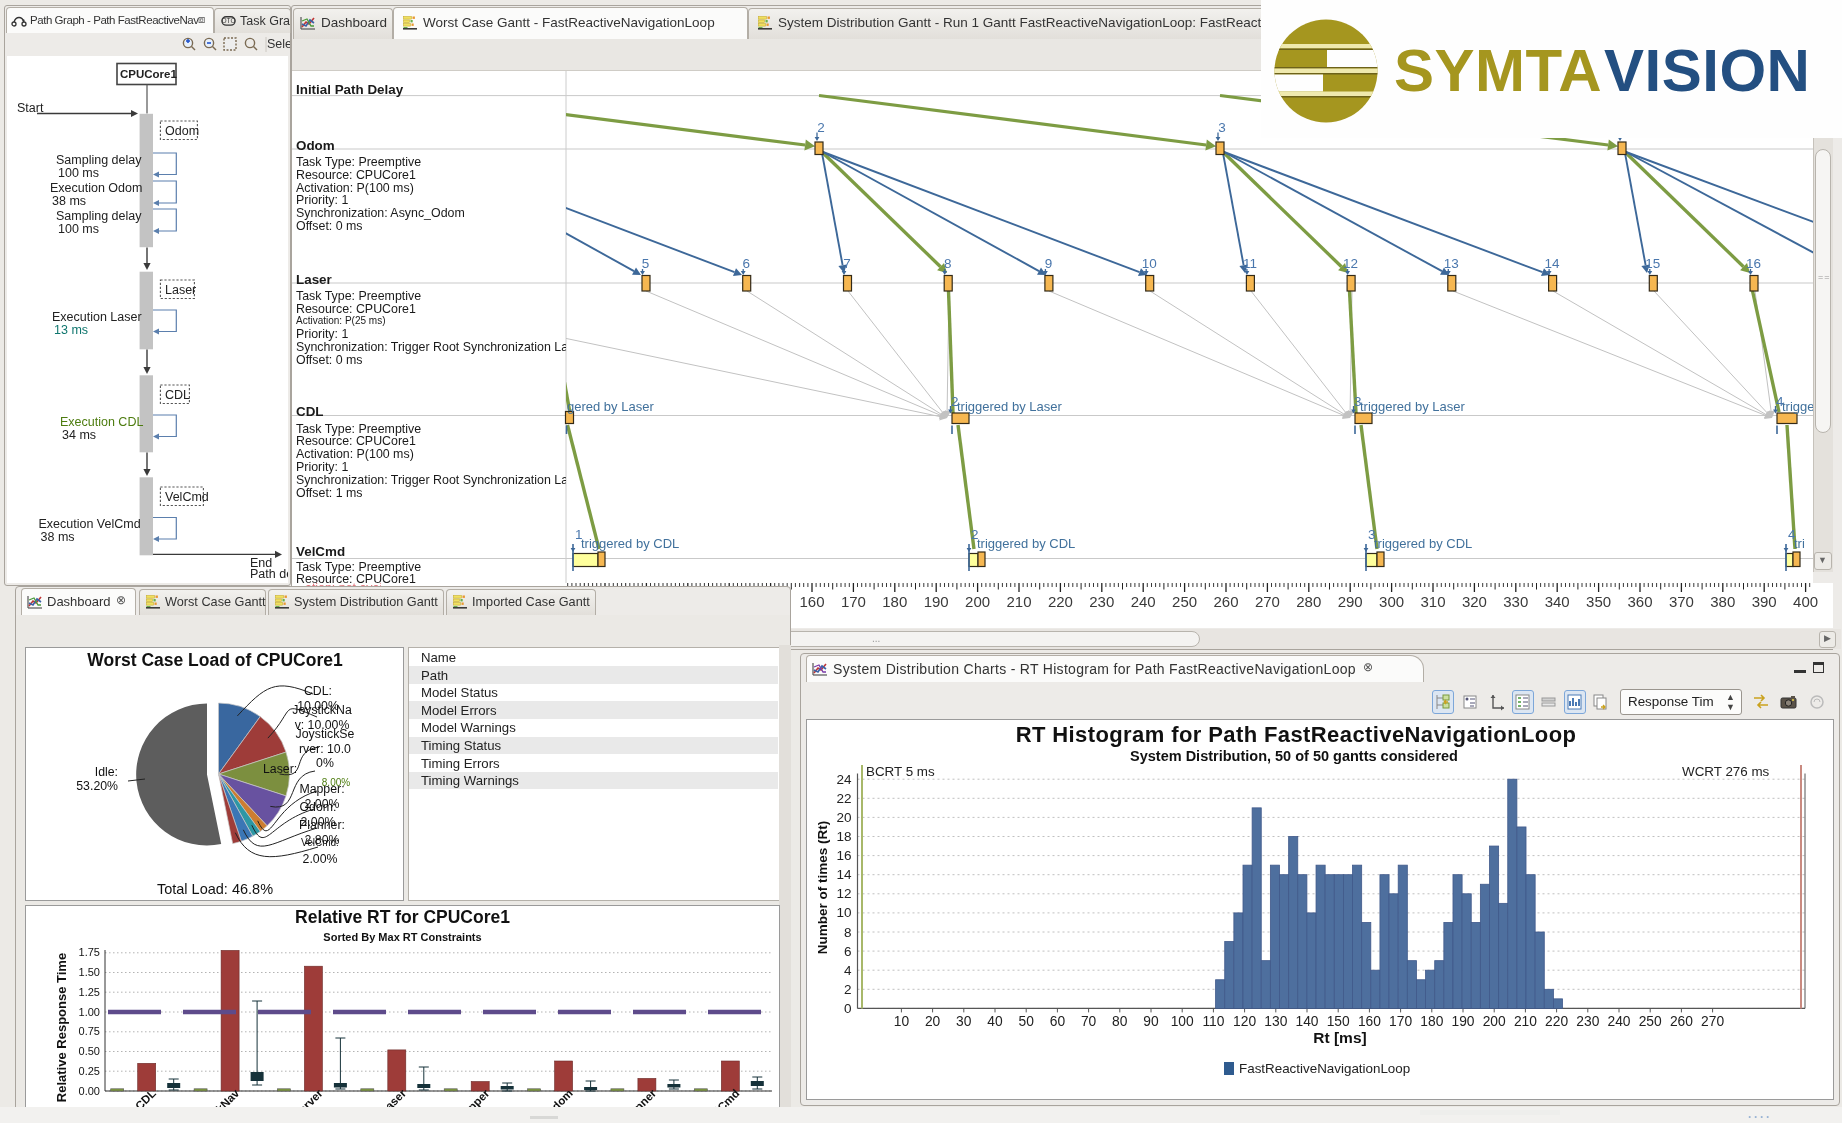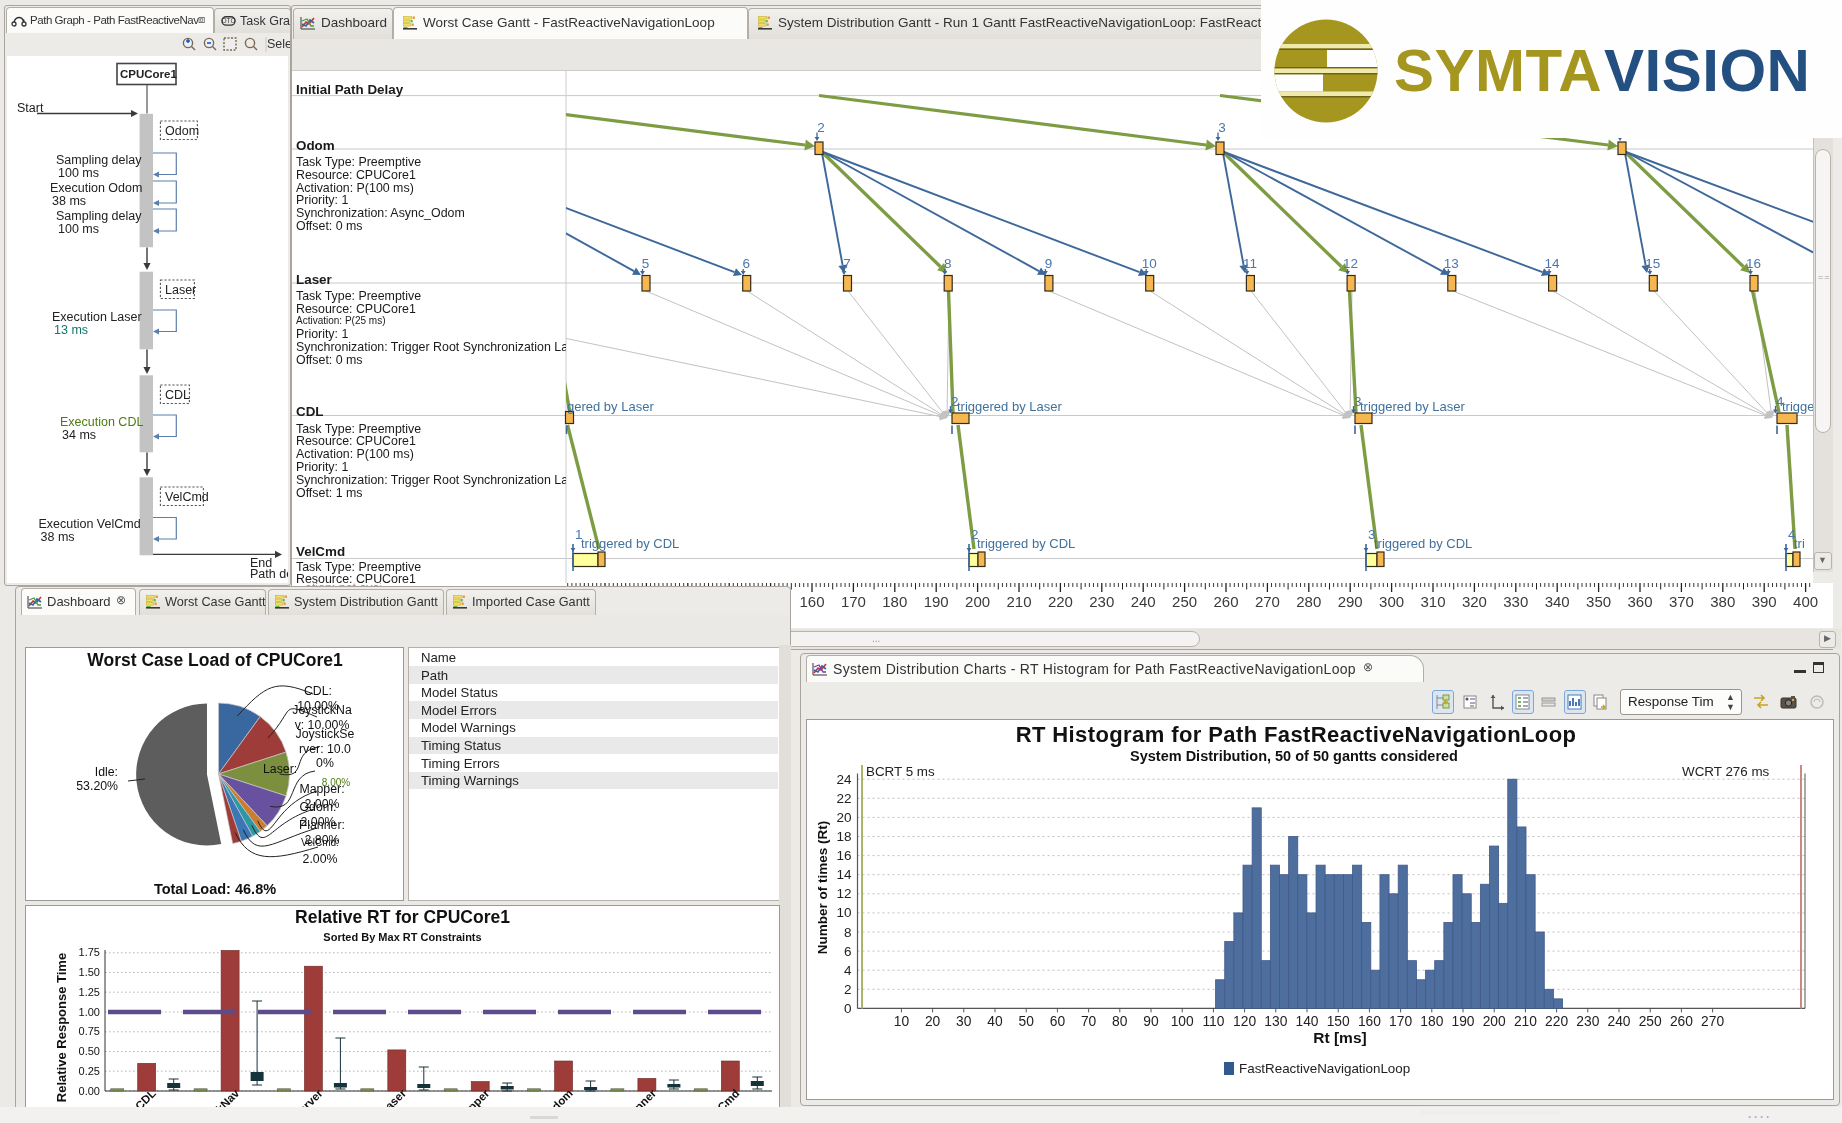--- a/index.html
+++ b/index.html
@@ -777,21 +777,21 @@
 <div class="txt" style="left:281px;top:776.5px;width:110px;text-align:center;font-size:10px;color:#4d7c0f">8.00%</div>
 <div class="txt" style="left:267px;top:782.0px;width:110px;text-align:center;font-size:12.3px;color:#111">Mapper:</div>
 <div class="txt" style="left:267px;top:796.5px;width:110px;text-align:center;font-size:12.3px;color:#111">2.00%</div>
 <div class="txt" style="left:263px;top:800.0px;width:110px;text-align:center;font-size:12.3px;color:#111">Odom:</div>
 <div class="txt" style="left:263px;top:814.5px;width:110px;text-align:center;font-size:12.3px;color:#111">2.00%</div>
 <div class="txt" style="left:267px;top:818.0px;width:110px;text-align:center;font-size:12.3px;color:#111">Planner:</div>
 <div class="txt" style="left:267px;top:832.5px;width:110px;text-align:center;font-size:12.3px;color:#111">2.80%</div>
 <div class="txt" style="left:265px;top:837.0px;width:110px;text-align:center;font-size:10px;color:#111">VelCmd:</div>
 <div class="txt" style="left:265px;top:851.5px;width:110px;text-align:center;font-size:12.3px;color:#111">2.00%</div>
 <div class="txt" style="left:40px;top:765px;width:78px;text-align:right;font-size:12.3px;color:#111">Idle:<br>53.20%</div>
-<div class="txt" style="left:25px;top:881px;width:380px;text-align:center;font-size:14.5px;font-weight:bold;color:#111">Total Load: 46.8%</div>
+<div class="txt" style="left:25px;top:881px;width:380px;text-align:center;font-size:14.5px;font-weight:normal;color:#111">Total Load: 46.8%</div>
 <div class="a" style="left:408px;top:647px;width:371px;height:254px;background:#fff;border:1px solid #b5b1aa;border-right:none"></div>
 <div class="a" style="left:409px;top:648.5px;width:369px;height:17.6px;background:#fff"></div>
 <div class="txt" style="left:421px;top:650.0px;font-size:13.2px;color:#222">Name</div>
 <div class="a" style="left:409px;top:666.1px;width:369px;height:17.6px;background:#e9e9e9"></div>
 <div class="txt" style="left:421px;top:667.6px;font-size:13.2px;color:#222">Path</div>
 <div class="a" style="left:409px;top:683.7px;width:369px;height:17.6px;background:#fff"></div>
 <div class="txt" style="left:421px;top:685.2px;font-size:13.2px;color:#222">Model Status</div>
 <div class="a" style="left:409px;top:701.3px;width:369px;height:17.6px;background:#e9e9e9"></div>
 <div class="txt" style="left:421px;top:702.8px;font-size:13.2px;color:#222">Model Errors</div>
 <div class="a" style="left:409px;top:718.9px;width:369px;height:17.6px;background:#fff"></div>

